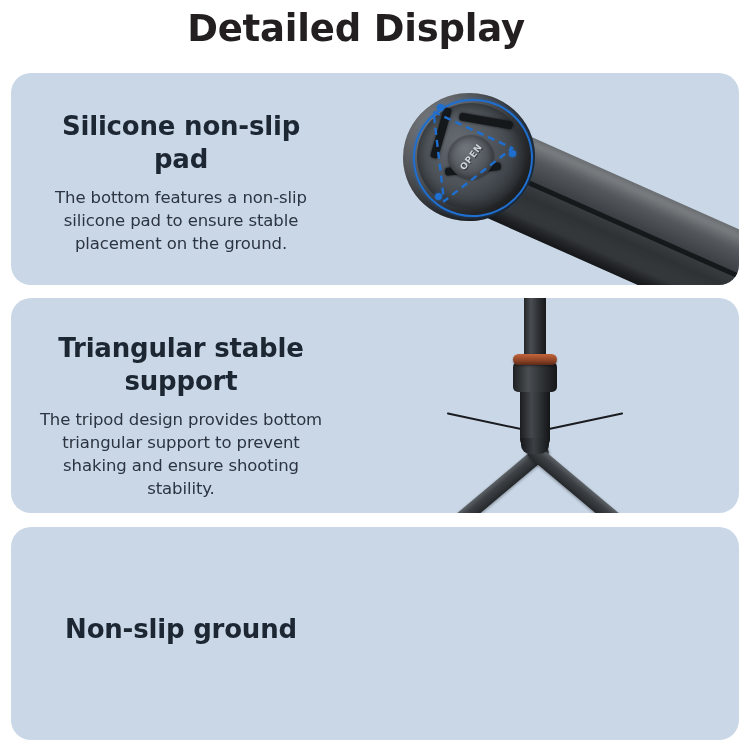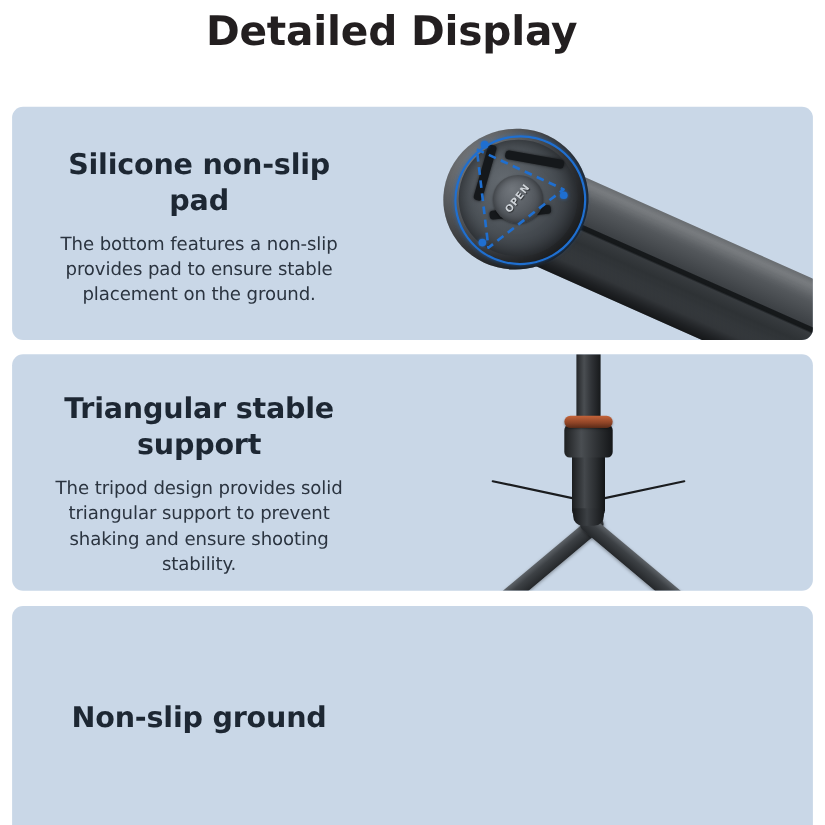--- a/index.html
+++ b/index.html
@@ -34,23 +34,22 @@
     color: #231f20;
     line-height: 46px;
   }
 
   
   .panel {
     position: absolute;
     left: 11px;
     width: 728px;
     background: #c9d7e7;
-    border-radius: 10px;
+    border-radius: 20px;
     overflow: hidden;
-    margin-top: 24px;
   }
   #panel-1 { top: 73px;  height: 212px; }
   #panel-2 { top: 298px; height: 215px; }
   #panel-3 { top: 527px; height: 213px; }
 
   .panel-text {
     position: absolute;
     left: 0;
     top: 0;
     width: 340px;
@@ -366,21 +365,21 @@
 </head>
 <body>
 
 <div class="page">
 
   <div class="page-title">Detailed Display</div>
 
   <section class="panel" id="panel-1">
     <div class="panel-text">
       <h2 class="panel-heading">Silicone non-slip pad</h2>
-      <p class="panel-body">The bottom features a non-slip provides pad to ensure stable placement on the ground.</p>
+      <p class="panel-body">The bottom features a non-slip silicone pad to ensure stable placement on the ground.</p>
     </div>
 
     <div class="panel-media">
       <div class="cap-scene">
         <div class="cap-body"></div>
         <div class="cap-body-sheen"></div>
         <div class="cap-groove"></div>
         <div class="cap-collar"></div>
         <div class="cap-face"></div>
         <div class="pad-slot s1"></div>
@@ -396,21 +395,21 @@
         <div class="ann-dot d1"></div>
         <div class="ann-dot d2"></div>
         <div class="ann-dot d3"></div>
       </div>
     </div>
   </section>
 
   <section class="panel" id="panel-2">
     <div class="panel-text">
       <h2 class="panel-heading">Triangular stable support</h2>
-      <p class="panel-body">The tripod design provides solid triangular support to prevent shaking and ensure shooting stability.</p>
+      <p class="panel-body">The tripod design provides bottom triangular support to prevent shaking and ensure shooting stability.</p>
     </div>
 
     <div class="panel-media">
       <div class="tripod-scene">
         <div class="tp-leg left"></div>
         <div class="tp-leg right"></div>
         <div class="tp-brace bl"></div>
         <div class="tp-brace br"></div>
         <div class="tp-pole"></div>
         <div class="tp-center-col"></div>

